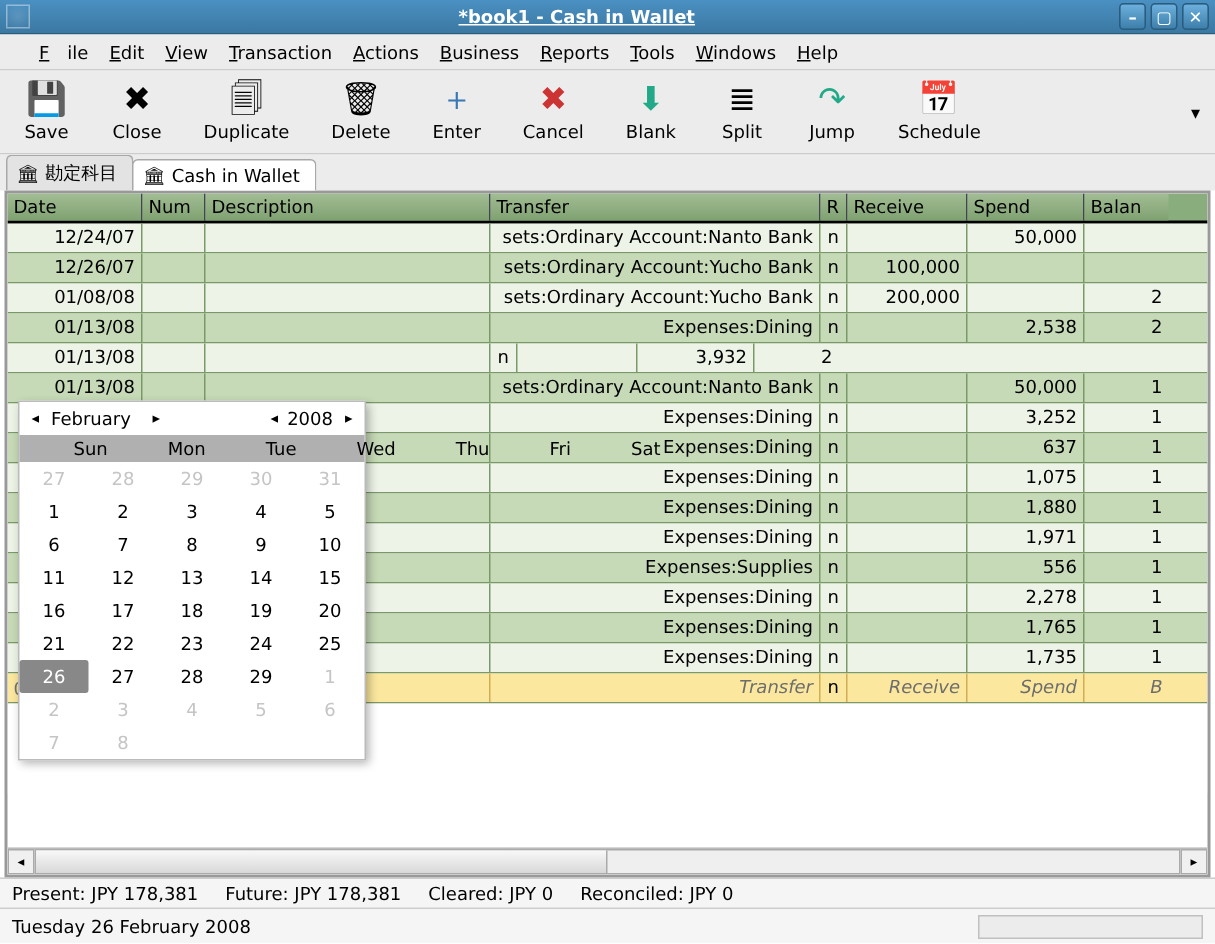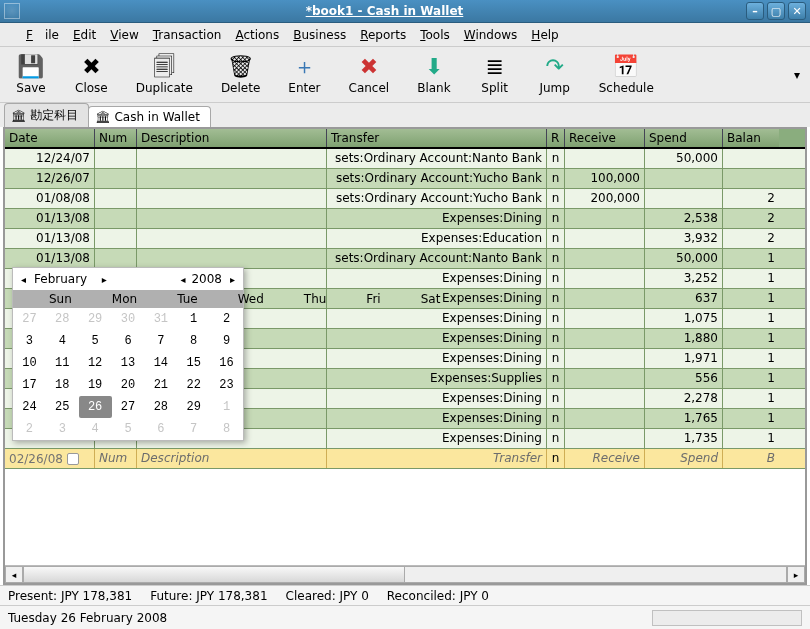--- a/index.html
+++ b/index.html
@@ -184,22 +184,21 @@
   .cal-head .ylabel { padding-right:2px;}
   .cal-dow {
     display:grid;
     grid-template-columns: repeat(7,1fr);
     background:#b0b0b0;
     color:#000;
   }
   .cal-dow div { text-align:center; padding:2px 4px;margin-left:32px;}
   .cal-grid {
     display:grid;
-    grid-template-columns: repeat(7,1fr);
-    font-family: Liberation Mono, monospace;
+    grid-template-columns: repeat(5,1fr);
   }
   .cal-grid div {
     text-align:center;
     padding:4px 0;
     cursor:pointer;
   }
   .cal-grid .muted { color:#c5c5c5; }
   .cal-grid .sel { background:#888; color:#ffffff; border-radius:2px;}
   
   .hscroll {
@@ -369,21 +368,20 @@
         <div class="cell w-trans r">Expenses:Dining</div>
         <div class="cell w-r c">n</div>
         <div class="cell w-recv r"></div>
         <div class="cell w-spend r">2,538</div>
         <div class="cell w-bal r">2</div>
       </div>
       <div class="row lt">
         <div class="cell w-date r">01/13/08</div>
         <div class="cell w-num"></div>
         <div class="cell w-desc"></div>
-        <div class="cell w-trans r">Expenses:Education</div>
         <div class="cell w-r c">n</div>
         <div class="cell w-recv r"></div>
         <div class="cell w-spend r">3,932</div>
         <div class="cell w-bal r">2</div>
       </div>
       <div class="row dk">
         <div class="cell w-date r">01/13/08</div>
         <div class="cell w-num"></div>
         <div class="cell w-desc"></div>
         <div class="cell w-trans r">sets:Ordinary Account:Nanto Bank</div>

